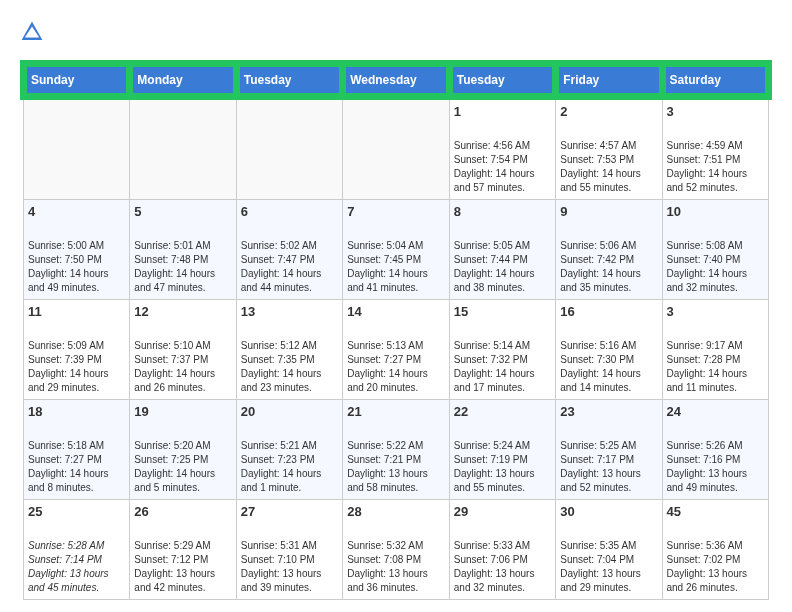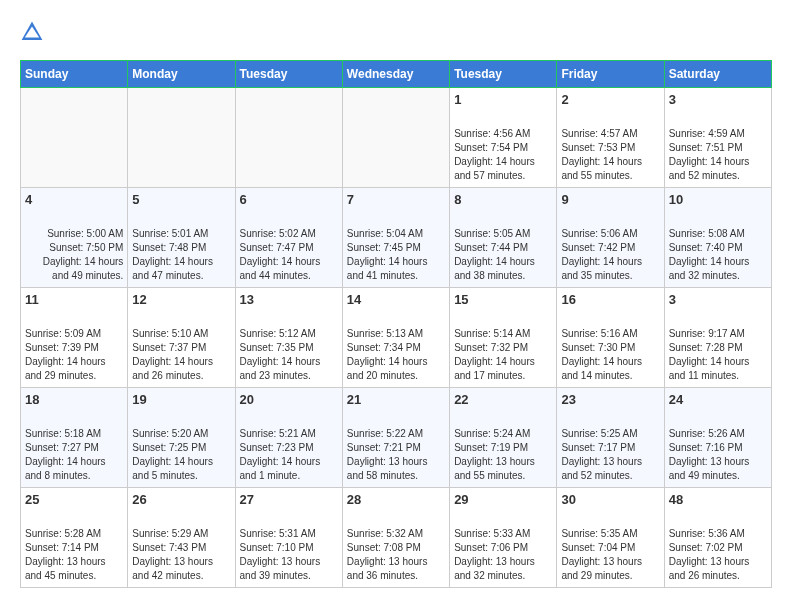--- a/index.html
+++ b/index.html
@@ -52,21 +52,21 @@
       border-collapse: collapse;
       font-size: 11px;
     }
     .calendar th {
       background-color: #3a7bd5;
       color: #fff;
       padding: 6px 4px;
       text-align: left;
       font-size: 12px;
       font-weight: bold;
-      border: 1px solid #22c55e;
+      border: 7px solid #22c55e;
     }
     .calendar td {
       border: 1px solid #ccc;
       vertical-align: top;
       padding: 4px;
       width: 107px;
       min-height: 80px;
       background: #fff;
     }
     .calendar td.empty {
@@ -146,21 +146,21 @@
           <div class="day-number">3</div>
           <div class="day-info" style="white-space: pre-line;">Sunrise: 4:59 AM
 Sunset: 7:51 PM
 Daylight: 14 hours
 and 52 minutes.</div>
         </td>
       </tr>
       <tr>
         <td>
           <div class="day-number">4</div>
-          <div class="day-info" style="white-space: pre-line; text-align: right;">Sunrise: 5:00 AM
+          <div class="day-info" style="white-space: pre-line;">Sunrise: 5:00 AM
 Sunset: 7:50 PM
 Daylight: 14 hours
 and 49 minutes.</div>
         </td>
         <td>
           <div class="day-number">5</div>
           <div class="day-info" style="white-space: pre-line;">Sunrise: 5:01 AM
 Sunset: 7:48 PM
 Daylight: 14 hours
 and 47 minutes.</div>
@@ -219,21 +219,21 @@
         <td>
           <div class="day-number">13</div>
           <div class="day-info" style="white-space: pre-line;">Sunrise: 5:12 AM
 Sunset: 7:35 PM
 Daylight: 14 hours
 and 23 minutes.</div>
         </td>
         <td>
           <div class="day-number">14</div>
           <div class="day-info" style="white-space: pre-line;">Sunrise: 5:13 AM
-Sunset: 7:34 PM
+Sunset: 7:27 PM
 Daylight: 14 hours
 and 20 minutes.</div>
         </td>
         <td>
           <div class="day-number">15</div>
           <div class="day-info" style="white-space: pre-line;">Sunrise: 5:14 AM
 Sunset: 7:32 PM
 Daylight: 14 hours
 and 17 minutes.</div>
         </td>
@@ -299,29 +299,29 @@
           <div class="day-number">24</div>
           <div class="day-info" style="white-space: pre-line;">Sunrise: 5:26 AM
 Sunset: 7:16 PM
 Daylight: 13 hours
 and 49 minutes.</div>
         </td>
       </tr>
       <tr>
         <td>
           <div class="day-number">25</div>
-          <div class="day-info" style="white-space: pre-line;">Sunrise: 5:28 AM
+          <div class="day-info" style="white-space: pre-line; font-style: italic;">Sunrise: 5:28 AM
 Sunset: 7:14 PM
 Daylight: 13 hours
 and 45 minutes.</div>
         </td>
         <td>
           <div class="day-number">26</div>
           <div class="day-info" style="white-space: pre-line;">Sunrise: 5:29 AM
-Sunset: 7:43 PM
+Sunset: 7:12 PM
 Daylight: 13 hours
 and 42 minutes.</div>
         </td>
         <td>
           <div class="day-number">27</div>
           <div class="day-info" style="white-space: pre-line;">Sunrise: 5:31 AM
 Sunset: 7:10 PM
 Daylight: 13 hours
 and 39 minutes.</div>
         </td>
@@ -340,21 +340,21 @@
 and 32 minutes.</div>
         </td>
         <td>
           <div class="day-number">30</div>
           <div class="day-info" style="white-space: pre-line;">Sunrise: 5:35 AM
 Sunset: 7:04 PM
 Daylight: 13 hours
 and 29 minutes.</div>
         </td>
         <td>
-          <div class="day-number">48</div>
+          <div class="day-number">45</div>
           <div class="day-info" style="white-space: pre-line;">Sunrise: 5:36 AM
 Sunset: 7:02 PM
 Daylight: 13 hours
 and 26 minutes.</div>
         </td>
       </tr>
     </tbody>
 </table>
 
 </body></html>

